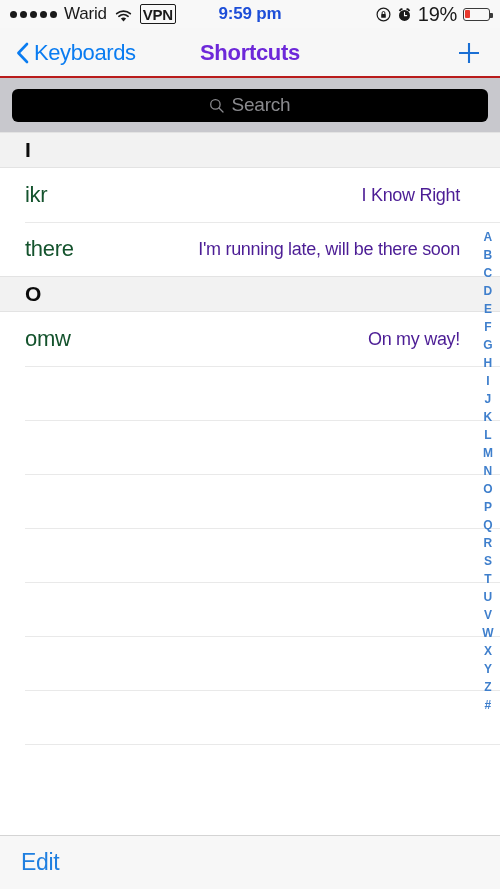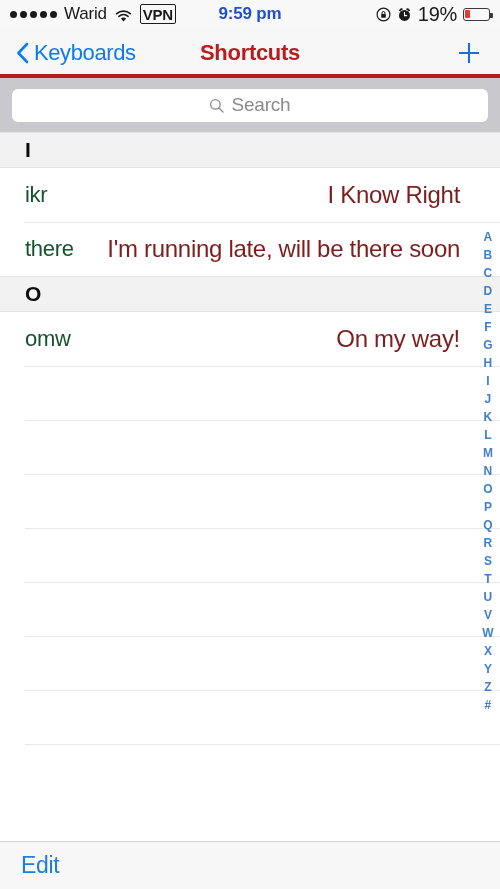--- a/index.html
+++ b/index.html
@@ -57,50 +57,50 @@
     content:""; position:absolute; right:-3.6px; top:4px;
     width:2.4px; height:5px; background:#3a3a3a; border-radius:0 1px 1px 0;
   }
   .batt-fill { height:100%; background:#e8392e; border-radius:1px; }
 
   
   .nav-bar {
     position:absolute; top:28px; left:0;
     width:500px; height:50px;
     background:#f7f7f7;
-    border-bottom:4px solid #b91c1c;
+    border-bottom:2px solid #b91c1c;
   }
   .nav-back {
     position:absolute; left:16px; top:0; height:49px;
     display:flex; align-items:center; gap:5px;
     cursor:pointer;
   }
   .chev-back { width:13px; height:22px; display:block; }
   .nav-back-label { font-size:22px; color:#0a7cf1; letter-spacing:-0.4px; }
   .nav-title {
     position:absolute; left:0; right:0; top:0; height:49px;
     display:flex; align-items:center; justify-content:center;
-    font-size:22px; font-weight:bold; color:#b91c1c; letter-spacing:-0.3px;
+    font-size:22px; font-weight:bold; color:#6d28d9; letter-spacing:-0.3px;
   }
   .nav-add {
     position:absolute; right:18px; top:0; height:49px;
     display:flex; align-items:center; cursor:pointer;
   }
   .plus-ico { width:26px; height:26px; display:block; }
 
   
   .search-wrap {
     position:absolute; top:78px; left:0;
     width:500px; height:54px;
     background:#c8c8cd;
     display:flex; align-items:center;
     padding:0 12px;
   }
   .search-field {
-    flex:1; height:33px; background:#ffffff;
+    flex:1; height:33px; background:#000000;
     border-radius:6px;
     display:flex; align-items:center; justify-content:center;
     gap:7px; cursor:text;
   }
   .search-ico { width:15px; height:15px; display:block; }
   .search-ph { font-size:19px; color:#8a8a8e; letter-spacing:-0.2px; }
 
   
   .list {
     position:absolute; top:132px; left:0;
@@ -125,21 +125,21 @@
   .row + .row::before,
   .row-empty::before {
     content:""; position:absolute; left:25px; right:0; top:0;
     height:1px; background:#e9e9e9;
   }
   .row-phrase {
     font-size:22px; color:#14532d; letter-spacing:-0.3px;
     flex:0 0 auto;
   }
   .row-expansion {
-    margin-left:auto; font-size:24px; color:#7f1d1d;
+    margin-left:auto; font-size:18px; color:#4c1d95;
     letter-spacing:-0.3px; text-align:right;
     white-space:nowrap;
   }
   .row-empty {
     height:54px; background:#ffffff; position:relative;
   }
 
   
   .index-bar {
     position:absolute; top:228px; right:3px;
@@ -147,21 +147,21 @@
     display:flex; flex-direction:column; align-items:center;
     font-size:12px; font-weight:bold; color:#3f7fcc;
     line-height:1.5; letter-spacing:0.2px;
     z-index:5; cursor:pointer;
   }
   .index-bar span { display:block; }
 
   
   .toolbar {
     position:absolute; bottom:0; left:0;
-    width:500px; height:48px;
+    width:500px; height:54px;
     background:#f7f7f7;
     border-top:1px solid #d4d4d4;
     display:flex; align-items:center;
     padding-left:21px;
   }
   .edit-btn {
     font-size:23px; color:#1f7fe0; letter-spacing:-0.3px; cursor:pointer;
   }
 </style>
 </head>

